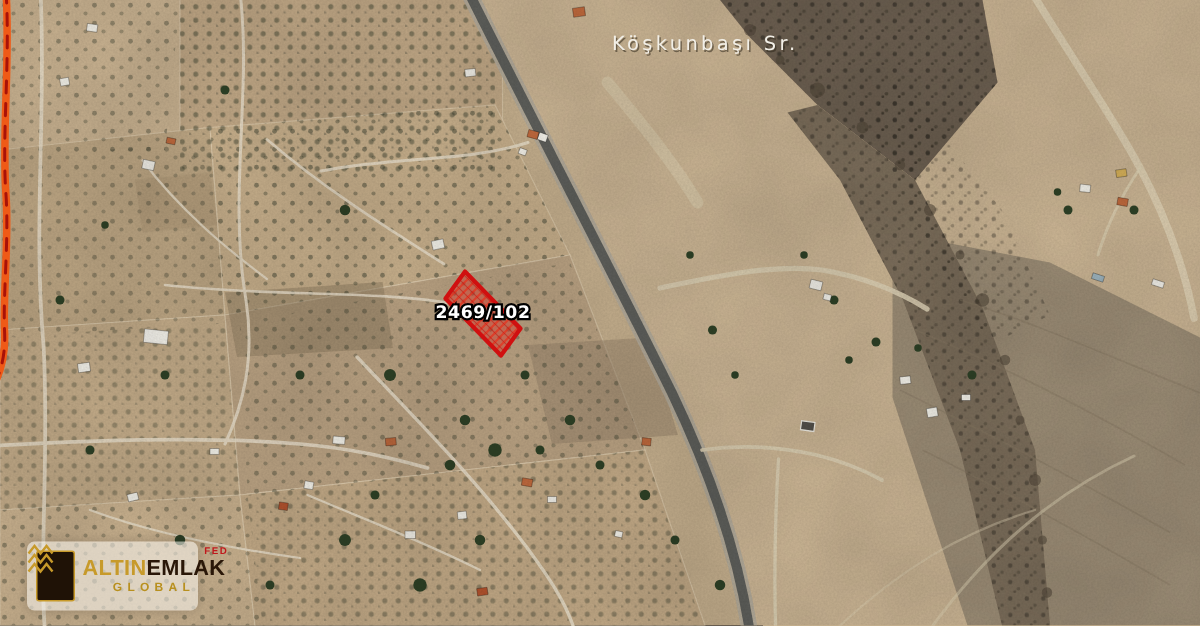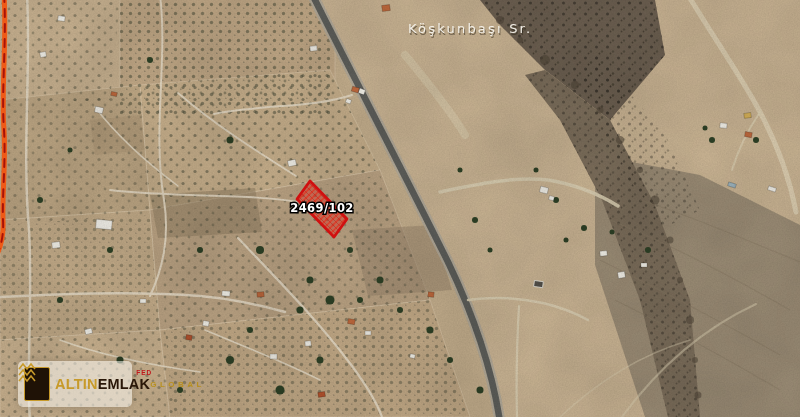--- a/index.html
+++ b/index.html
@@ -8,21 +8,21 @@
   .street-label{font-family:"DejaVu Sans",sans-serif;font-size:13px;font-weight:500;letter-spacing:2.2px;}
   .street-shadow{fill:rgba(45,38,26,0.55);}
   .street-main{fill:#f2efe7;}
   .parcel-label{font-family:"DejaVu Sans",sans-serif;font-size:11.5px;font-weight:bold;fill:#ffffff;stroke:#000000;stroke-width:3px;paint-order:stroke;letter-spacing:0.4px;}
   
   .logo-box{position:absolute;left:18px;top:361px;width:114px;height:46px;background:rgba(250,248,242,0.55);
     border-radius:5px;display:flex;align-items:center;gap:5px;padding:3px 6px;box-sizing:border-box;
     box-shadow:0 0 8px rgba(0,0,0,0.18);}
   .logo-emblem{width:24px;height:32px;background:#1f1206;border:1.5px solid #c79a2a;border-radius:2px;
     display:flex;align-items:center;justify-content:center;flex:0 0 auto;}
-  .logo-text{position:relative;display:flex;flex-direction:row;align-items:center;line-height:1;flex:1;}
+  .logo-text{position:relative;display:flex;flex-direction:column;align-items:center;line-height:1;flex:1;}
   .logo-row{position:relative;white-space:nowrap;font-weight:800;font-size:14.5px;letter-spacing:0.2px;}
   .logo-altin{color:#c79a2a;}
   .logo-emlak{color:#2a1708;}
   .logo-fed{position:absolute;top:-7px;right:-2px;font-size:6.5px;font-weight:700;color:#c0181c;letter-spacing:1px;}
   .logo-global{margin-top:2px;font-size:8px;font-weight:700;color:#b8901f;letter-spacing:3.5px;}
 </style>
 </head>
 <body>
 
 <div id="stage">

